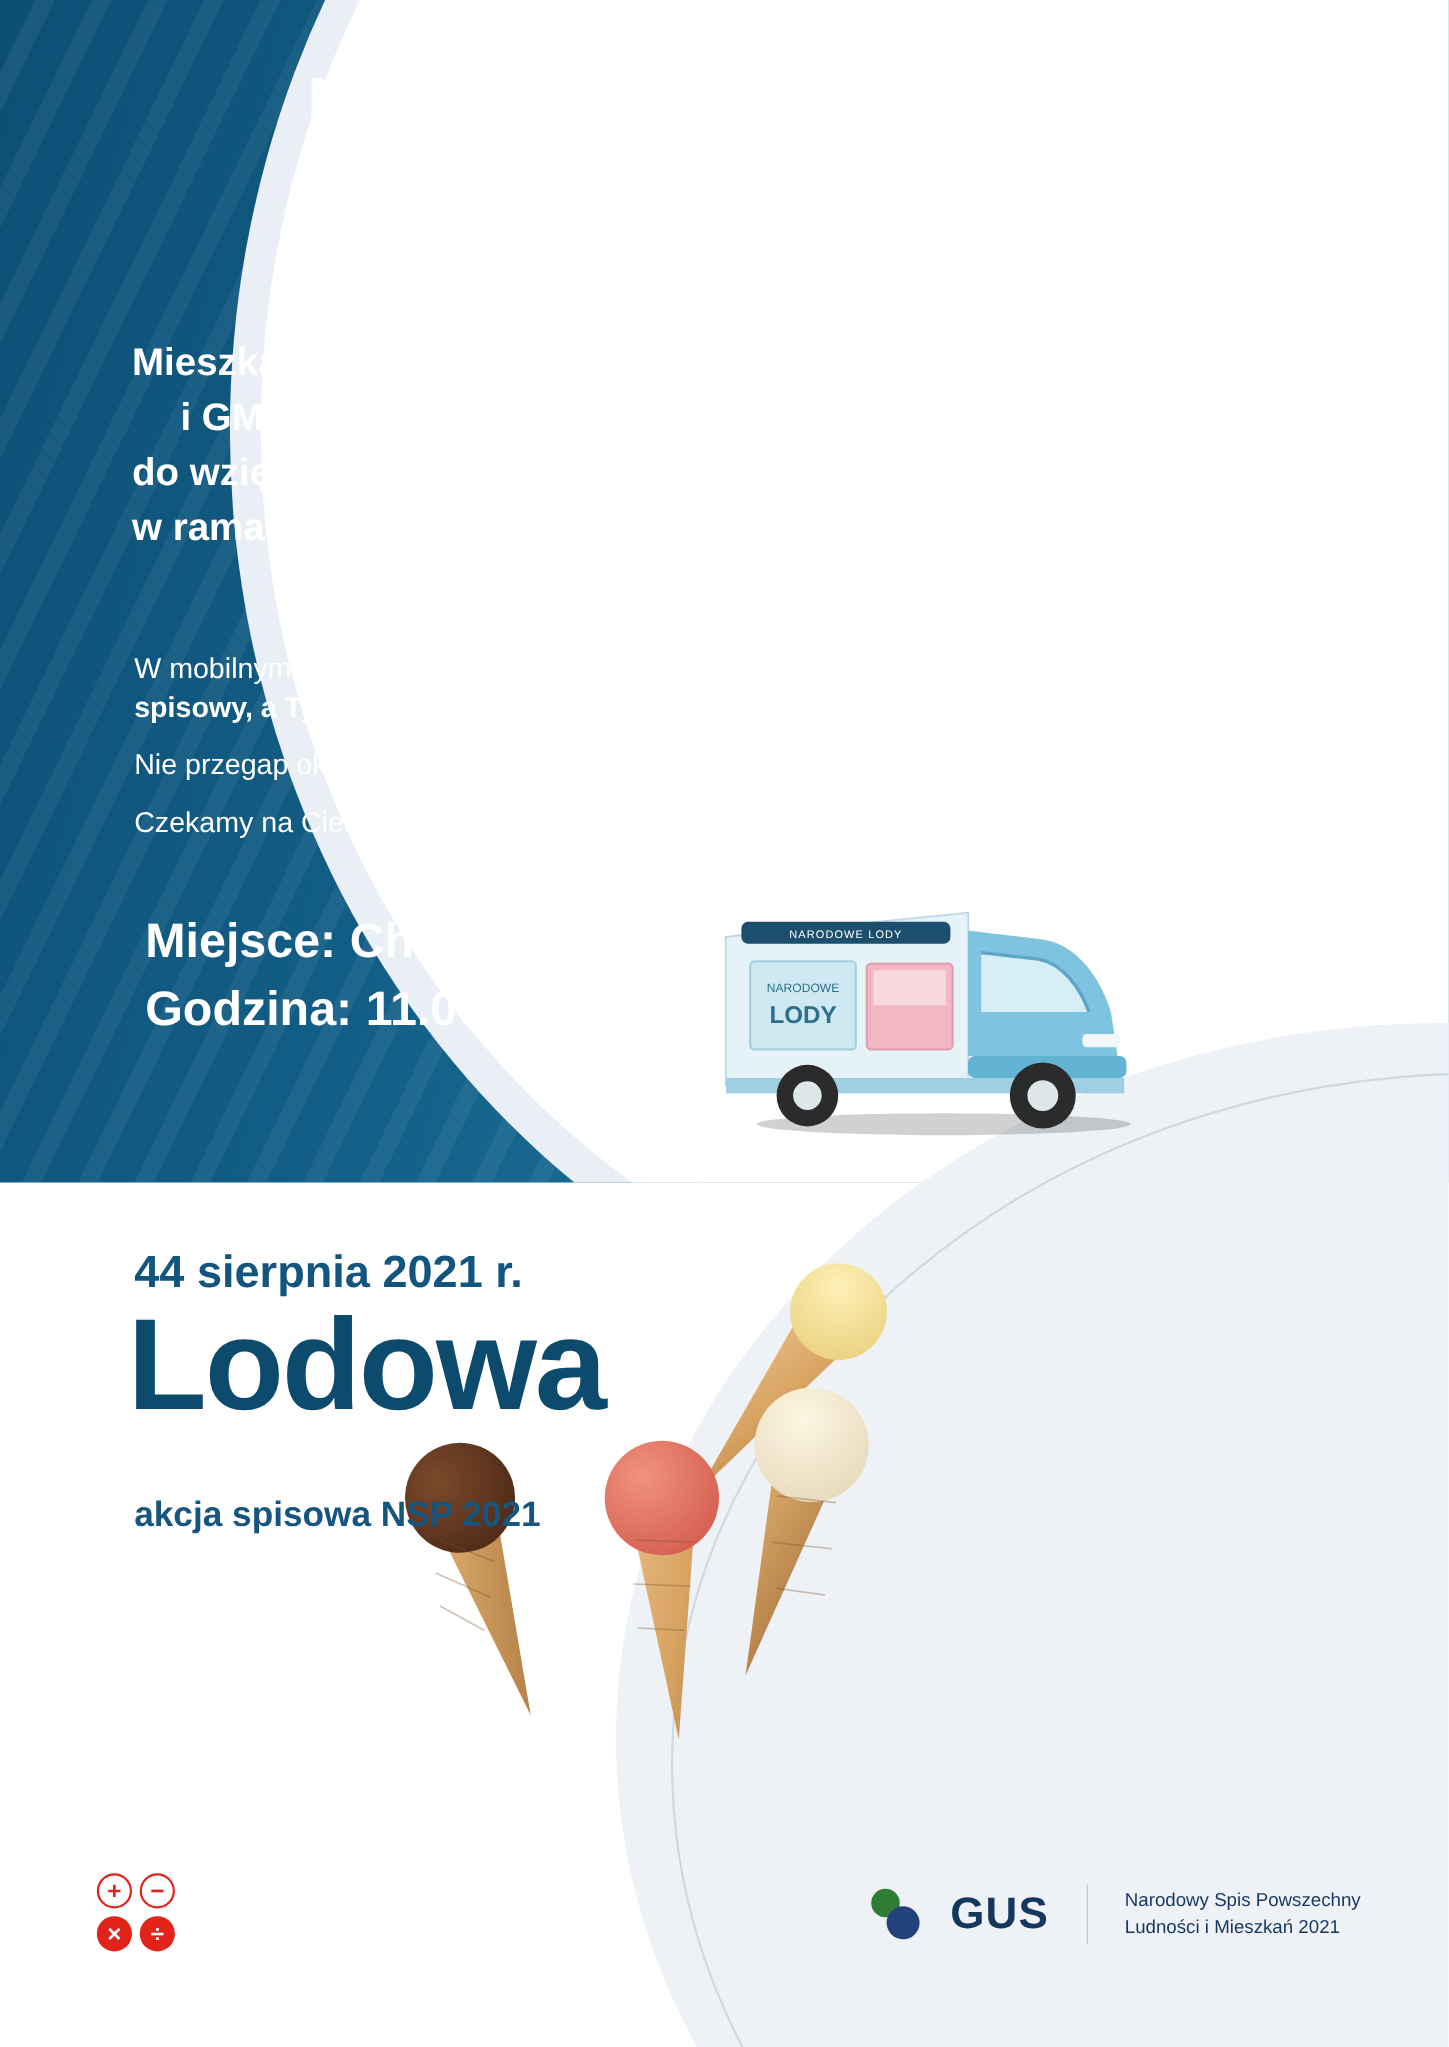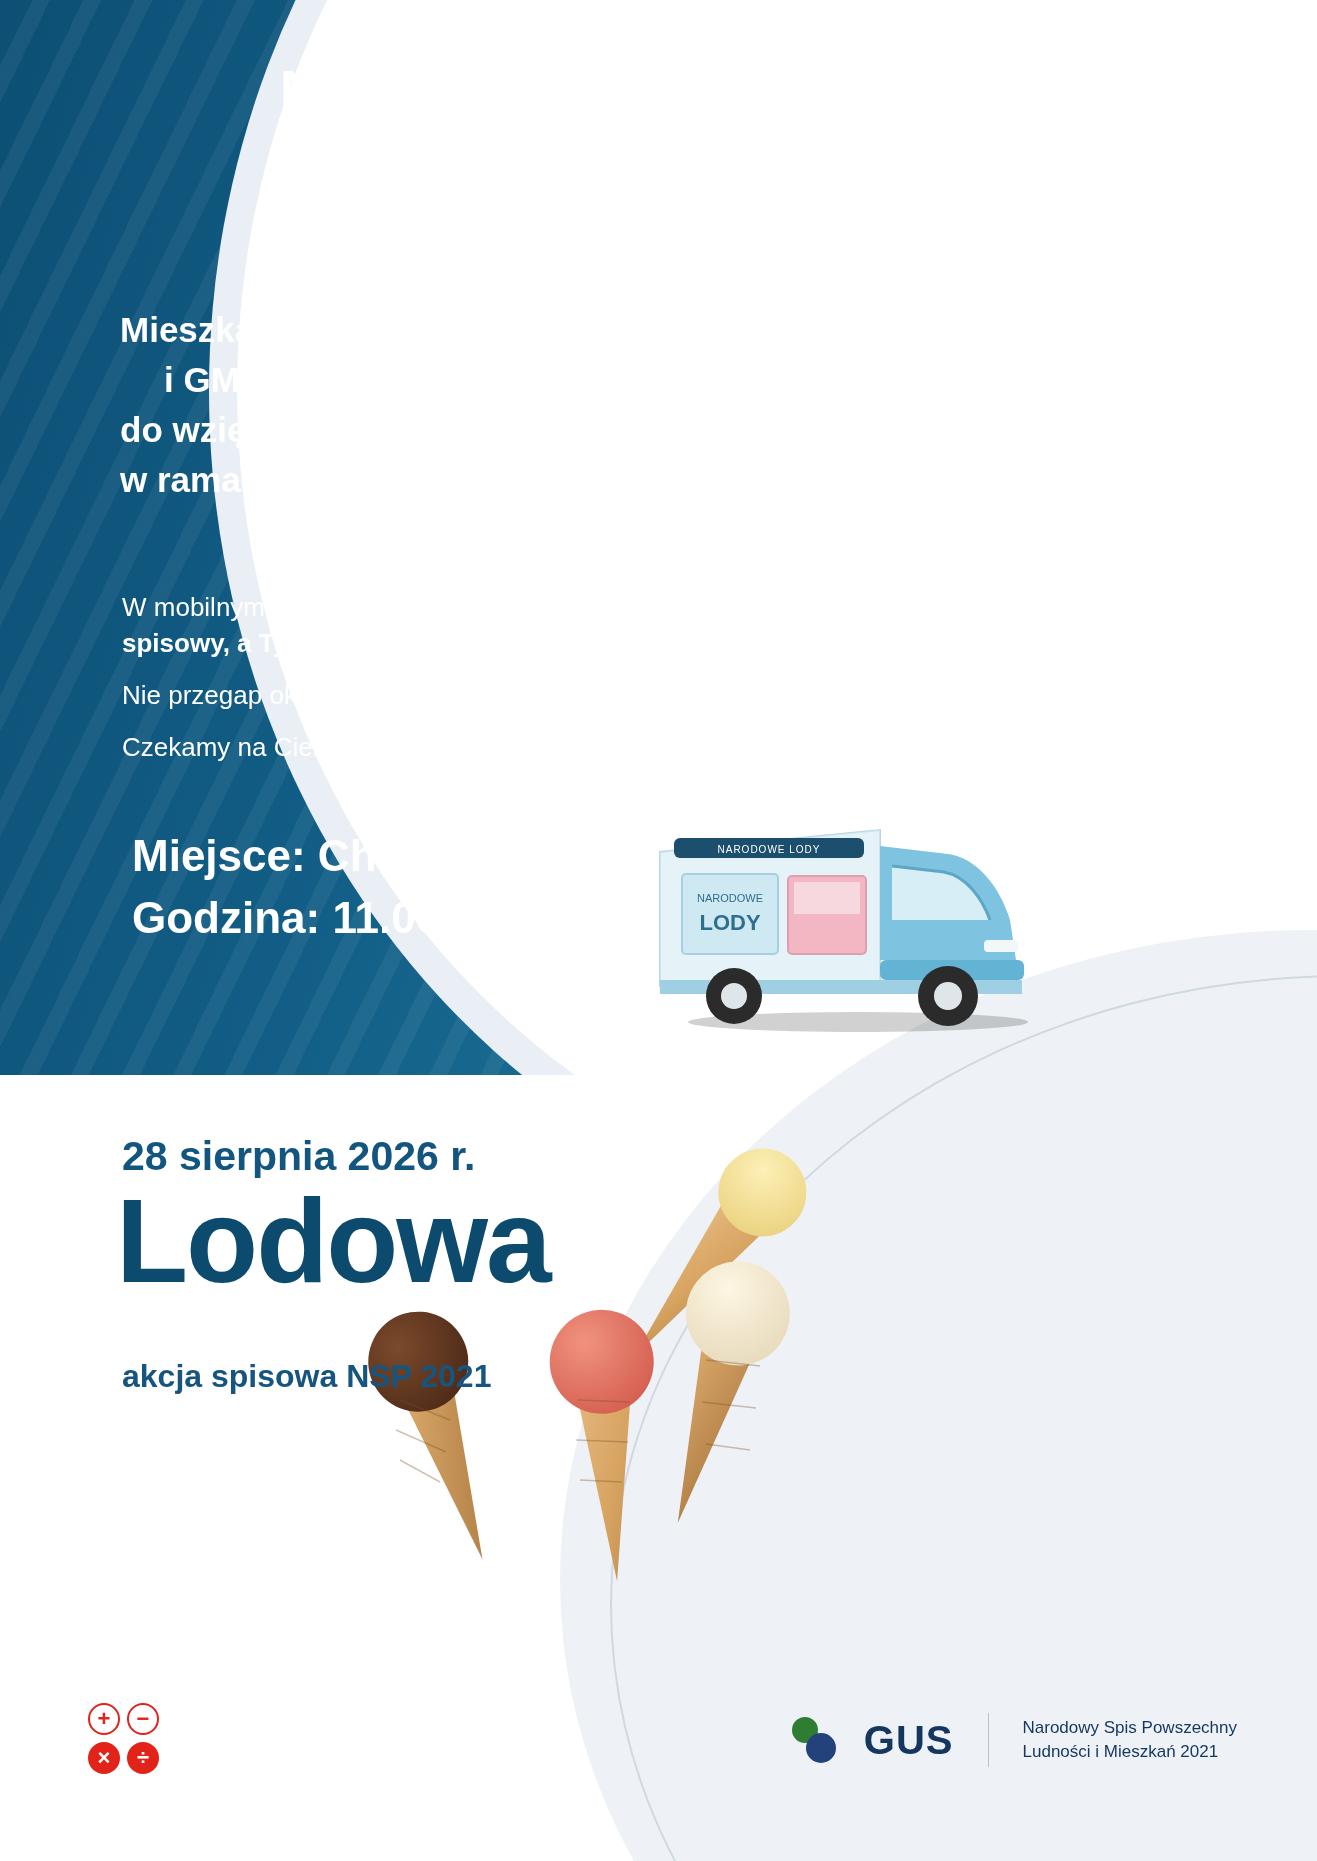--- a/index.html
+++ b/index.html
@@ -322,21 +322,21 @@
 
       <rect x="12" y="190" width="362" height="14" fill="#9fcfe3"></rect>
 
       <circle cx="86" cy="206" r="28" fill="#2b2b2b"></circle>
       <circle cx="86" cy="206" r="13" fill="#dfe6ea"></circle>
       <circle cx="300" cy="206" r="30" fill="#2b2b2b"></circle>
       <circle cx="300" cy="206" r="14" fill="#dfe6ea"></circle>
     </svg>
   </div>
 
-  <div class="date-line">28 sierpnia 2026 r.</div>
+  <div class="date-line">44 sierpnia 2021 r.</div>
   <div class="lodowa">Lodowa</div>
   <div class="subtitle">akcja spisowa NSP 2021</div>
 
   <div class="cones">
     <svg viewBox="0 0 720 610" width="720" height="610" aria-hidden="true">
       <defs>
         <linearGradient id="waffle" x1="0" y1="0" x2="1" y2="1">
           <stop offset="0%" stop-color="#e6b97e"></stop>
           <stop offset="55%" stop-color="#d7a361"></stop>
           <stop offset="100%" stop-color="#b9874a"></stop>

